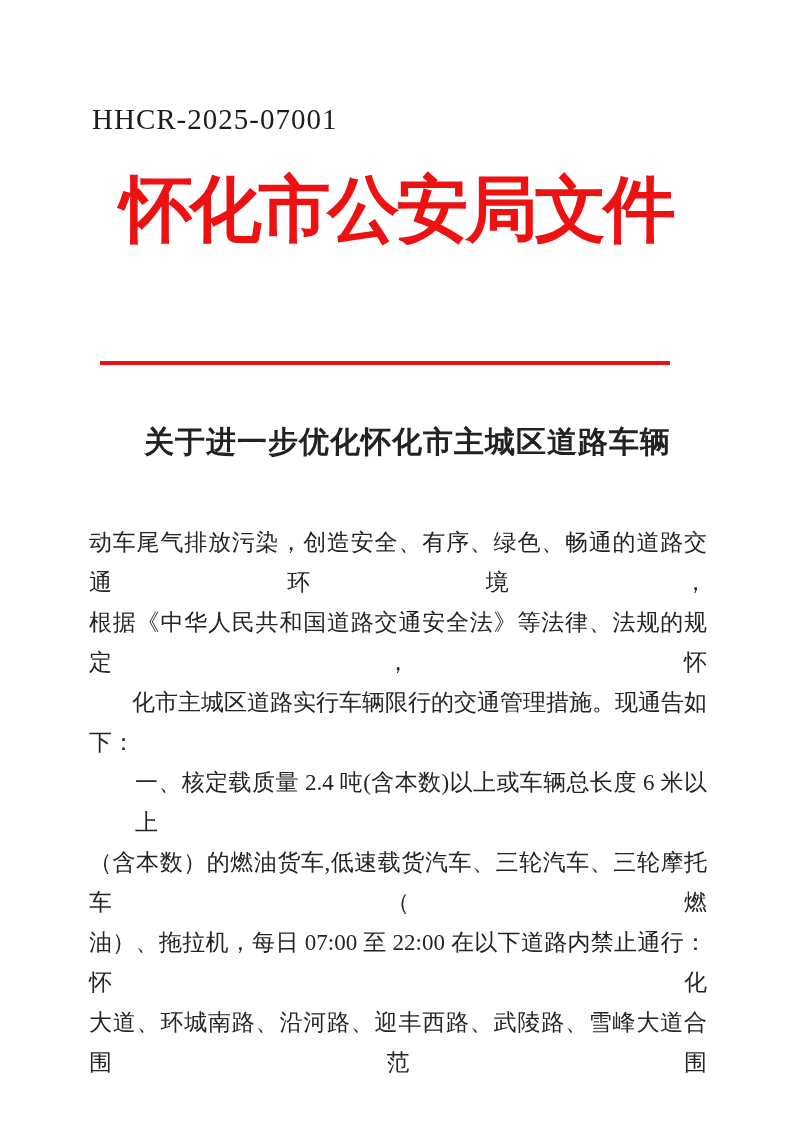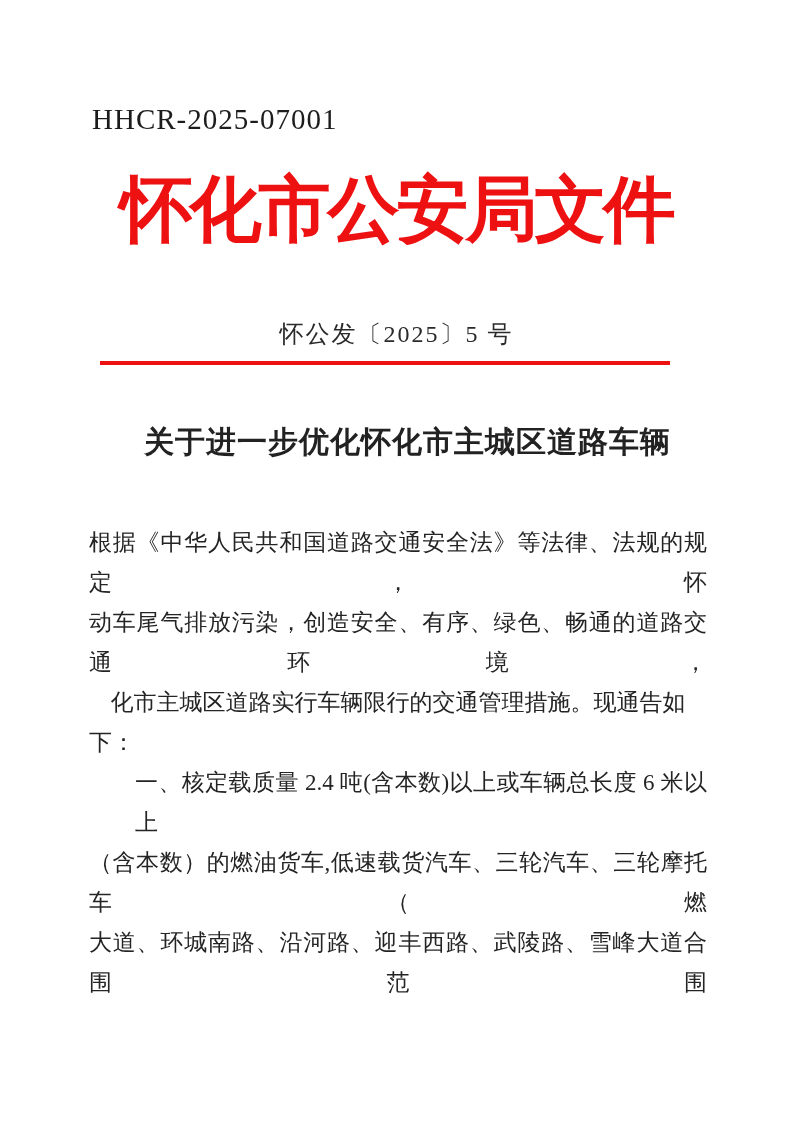--- a/index.html
+++ b/index.html
@@ -81,47 +81,47 @@
     font-family: "Liberation Serif", "DejaVu Serif", serif;
     font-size: 23px;
     line-height: 40px;
     color: #242424;
   }
   .line {
     text-align: justify;
     text-align-last: justify;
   }
   .line.end {
-    text-align: center;
+    text-align: right;
     text-align-last: left;
   }
   .line.indent {
     padding-left: 46px;
   }
 </style>
 </head>
 <body>
 
 <div class="page">
 
   <div class="doc-code">HHCR-2025-07001</div>
 
   <div class="org-title">怀化市公安局文件</div>
 
-  <div class="doc-number">怀公发〔2025〕5 号</div>
 
   <div class="red-rule"></div>
 
   <div class="notice-title">
     <div>关于进一步优化怀化市主城区道路车辆</div>
   </div>
 
   <div class="body-text">
+    <div class="line">动车尾气排放污染，创造安全、有序、绿色、畅通的道路交通环境，</div>
     <div class="line">根据《中华人民共和国道路交通安全法》等法律、法规的规定，怀</div>
-    <div class="line">动车尾气排放污染，创造安全、有序、绿色、畅通的道路交通环境，</div>
     <div class="line end">化市主城区道路实行车辆限行的交通管理措施。现通告如下：</div>
     <div class="line indent">一、核定载质量 2.4 吨(含本数)以上或车辆总长度 6 米以上</div>
     <div class="line">（含本数）的燃油货车,低速载货汽车、三轮汽车、三轮摩托车（燃</div>
+    <div class="line">油）、拖拉机，每日 07:00 至 22:00 在以下道路内禁止通行：怀化</div>
     <div class="line">大道、环城南路、沿河路、迎丰西路、武陵路、雪峰大道合围范围</div>
 
   </div>
 
 </div>
 
 </body></html>

